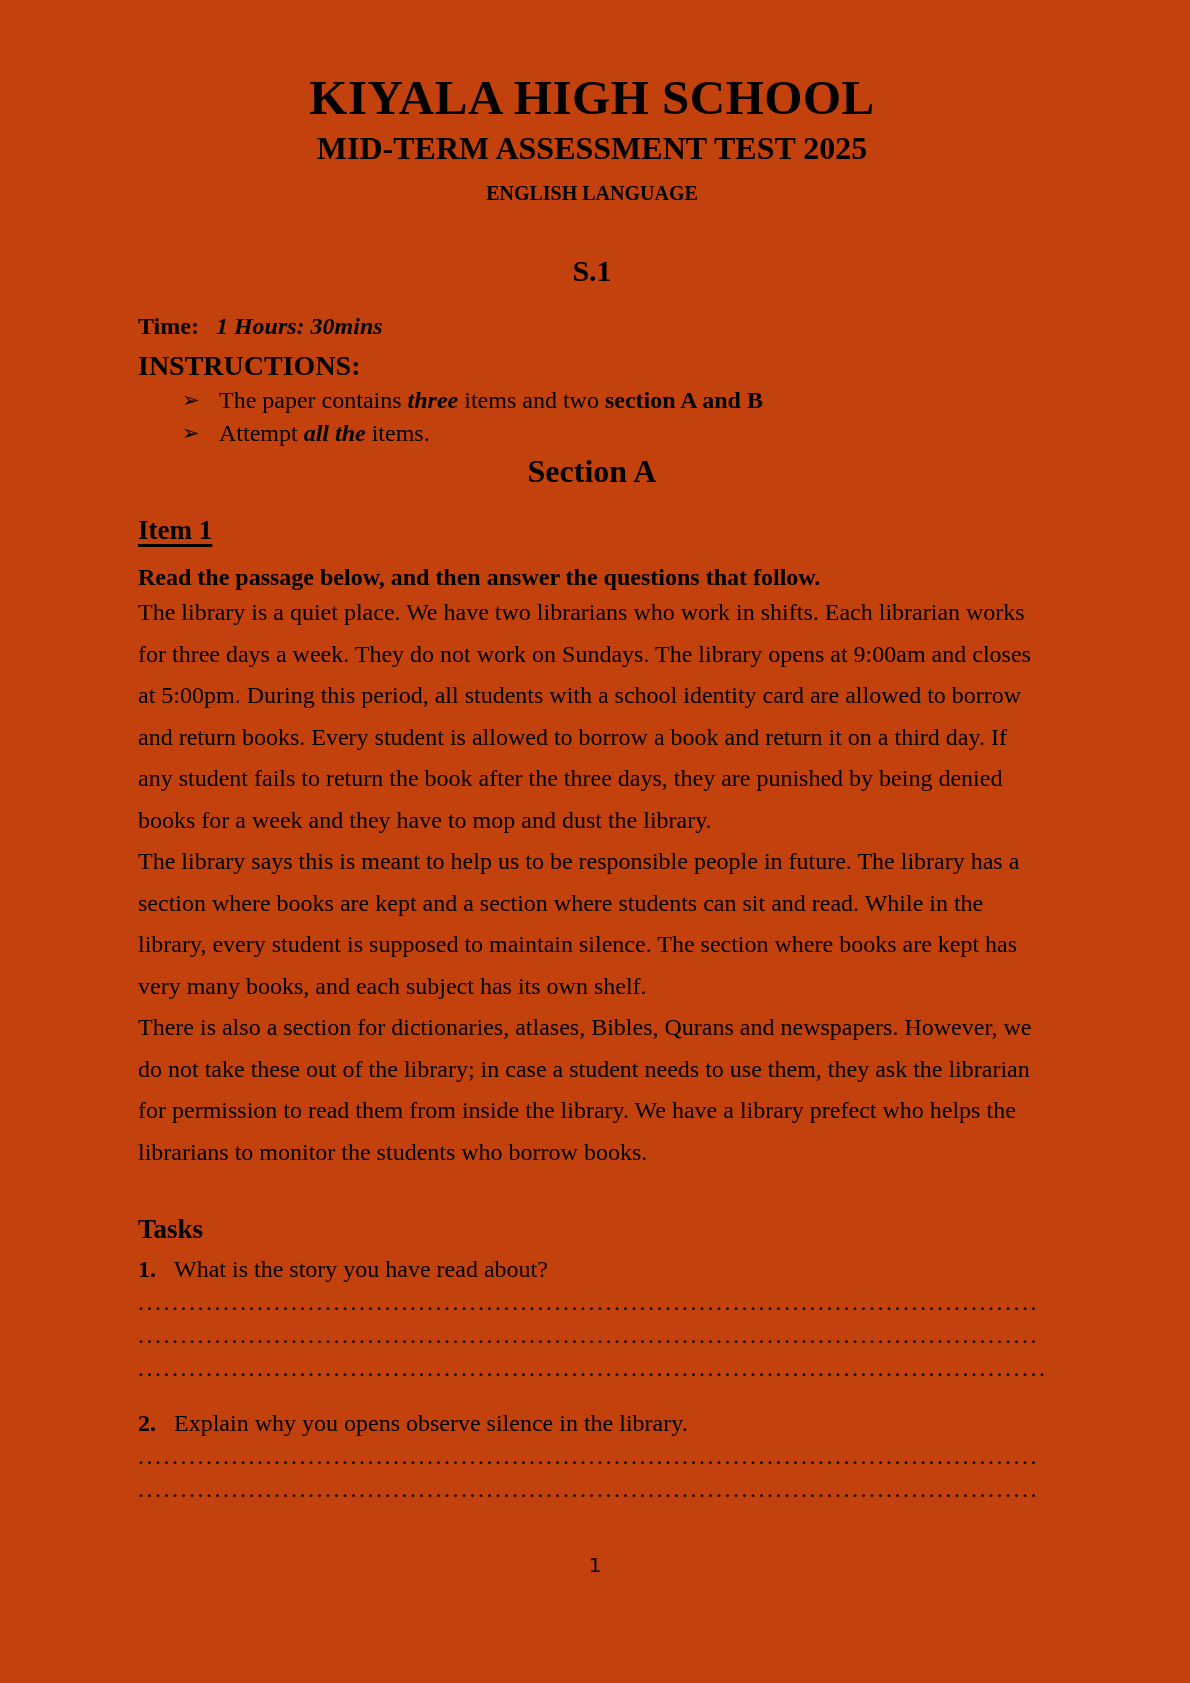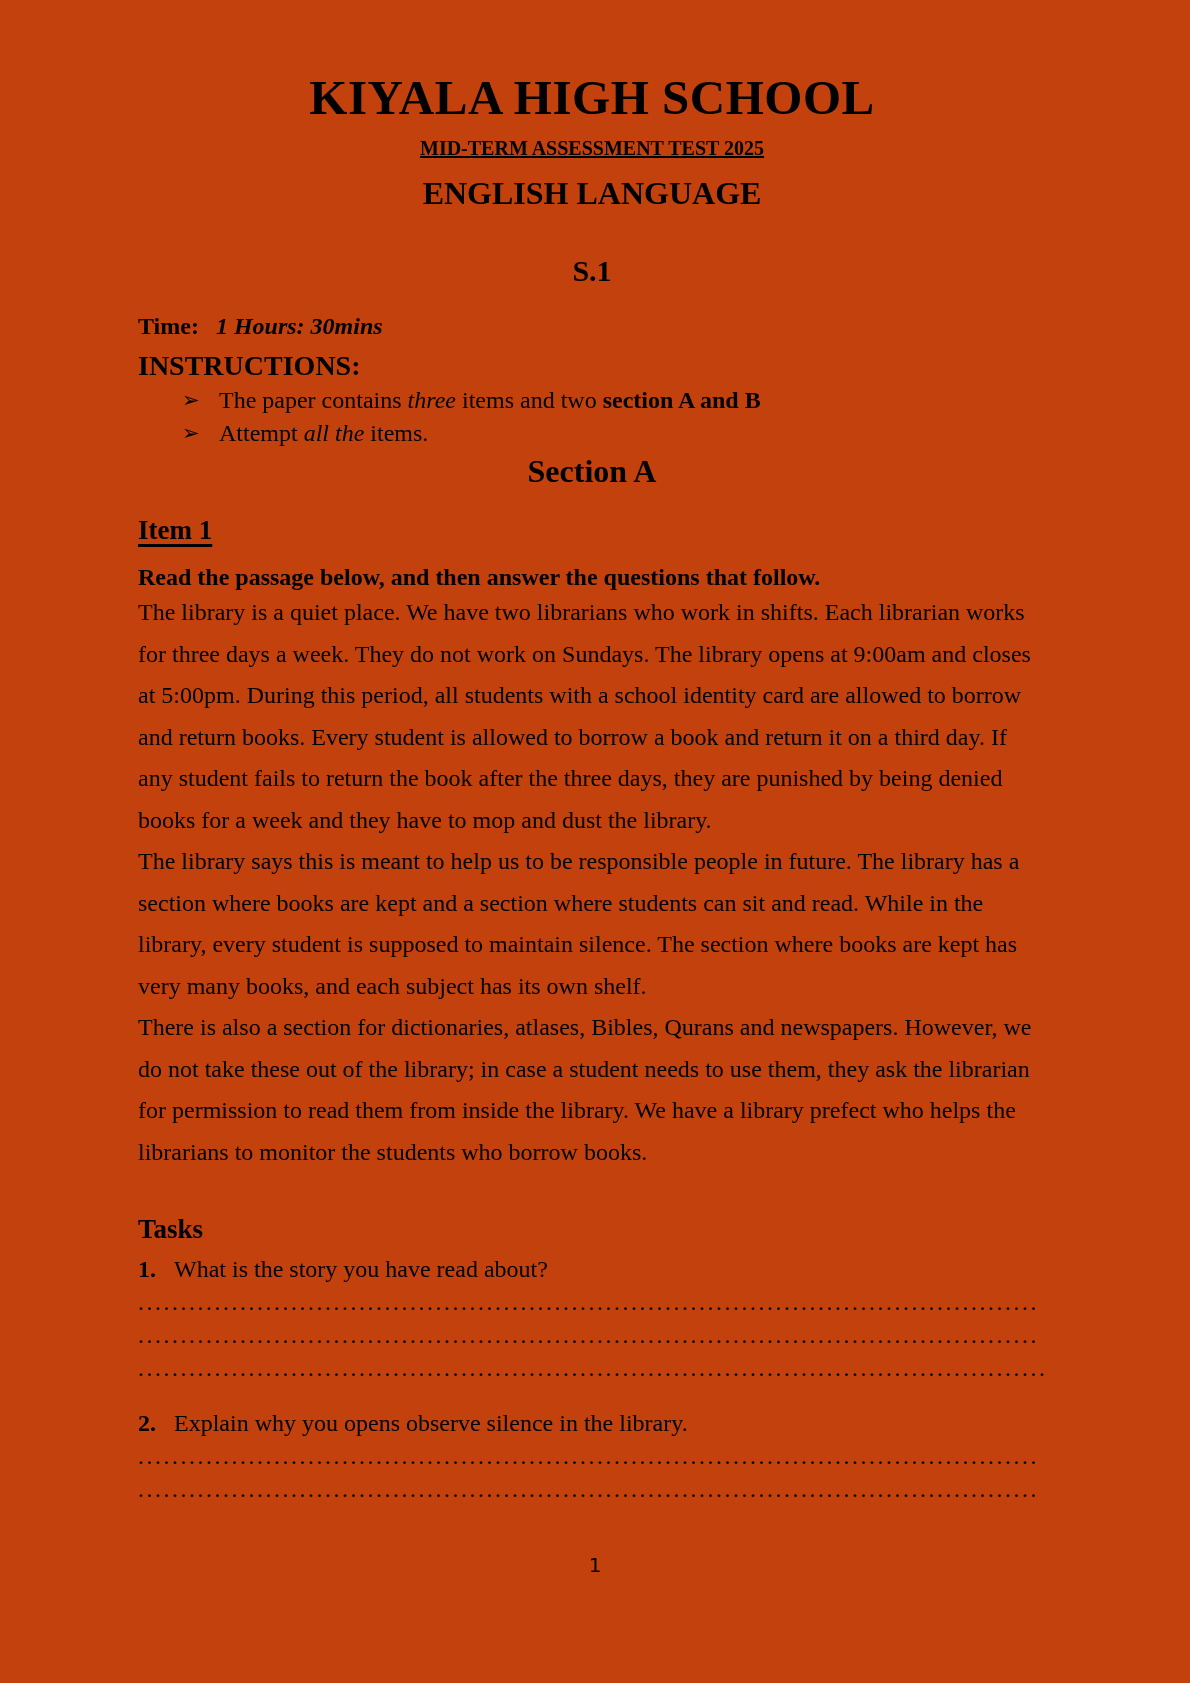--- a/index.html
+++ b/index.html
@@ -3,31 +3,31 @@
 <meta charset="utf-8">
 <style>
   html,body{margin:0;padding:0;background:#e8e8e8;}
   .page{
     width:1190px;height:1683px;background:#c2410c;color:#000000;
     font-family:"Liberation Serif","DejaVu Serif",serif;
     padding:70px 144px 0 138px;box-sizing:border-box;
     overflow:hidden;position:relative;margin:0 auto;
   }
   .school{font-size:49px;font-weight:700;text-align:center;line-height:56px;letter-spacing:.5px;}
-  .exam{font-size:20px;font-weight:700;text-align:center;line-height:45px;text-decoration:underline;}
-  .subject{font-size:32px;font-weight:700;text-align:center;line-height:45px;}
+  .exam{font-size:32px;font-weight:700;text-align:center;line-height:45px;}
+  .subject{font-size:20px;font-weight:700;text-align:center;line-height:45px;}
   .class-level{font-size:30px;font-weight:700;text-align:center;margin-top:38px;line-height:34px;}
   .time-line{margin-top:22px;font-size:24px;line-height:32px;}
   .time-label{font-weight:700;}
   .time-value{font-weight:700;font-style:italic;margin-left:17px;}
   .instructions-heading{font-size:28px;font-weight:700;line-height:36px;margin-top:6px;}
   .bullet{font-size:24px;line-height:33px;padding-left:44px;display:flex;}
   .bullet-arrow{width:37px;flex-shrink:0;font-size:21px;font-family:"DejaVu Sans",sans-serif;}
   .bullet-text{white-space:pre-wrap;}
-  .bi{font-weight:400;font-style:italic;}
+  .bi{font-weight:700;font-style:italic;}
   .b{font-weight:700;}
   .section-heading{font-size:32px;font-weight:700;text-align:center;line-height:42px;}
   .item-heading{font-size:27px;font-weight:700;margin-top:20px;line-height:36px;}
   .item-heading span{text-decoration:underline;text-decoration-thickness:2.5px;text-underline-offset:5px;}
   .passage-intro{font-size:24px;font-weight:700;line-height:30px;margin-top:14px;}
   .passage{font-size:24px;line-height:41.5px;white-space:pre;margin:0;}
   .tasks-heading{font-size:27px;font-weight:700;line-height:36px;margin-top:38px;}
   .question{font-size:24px;line-height:33px;display:flex;margin-top:6px;}
   .q2{margin-top:22px;}
   .qnum{font-weight:700;width:36px;flex-shrink:0;}

